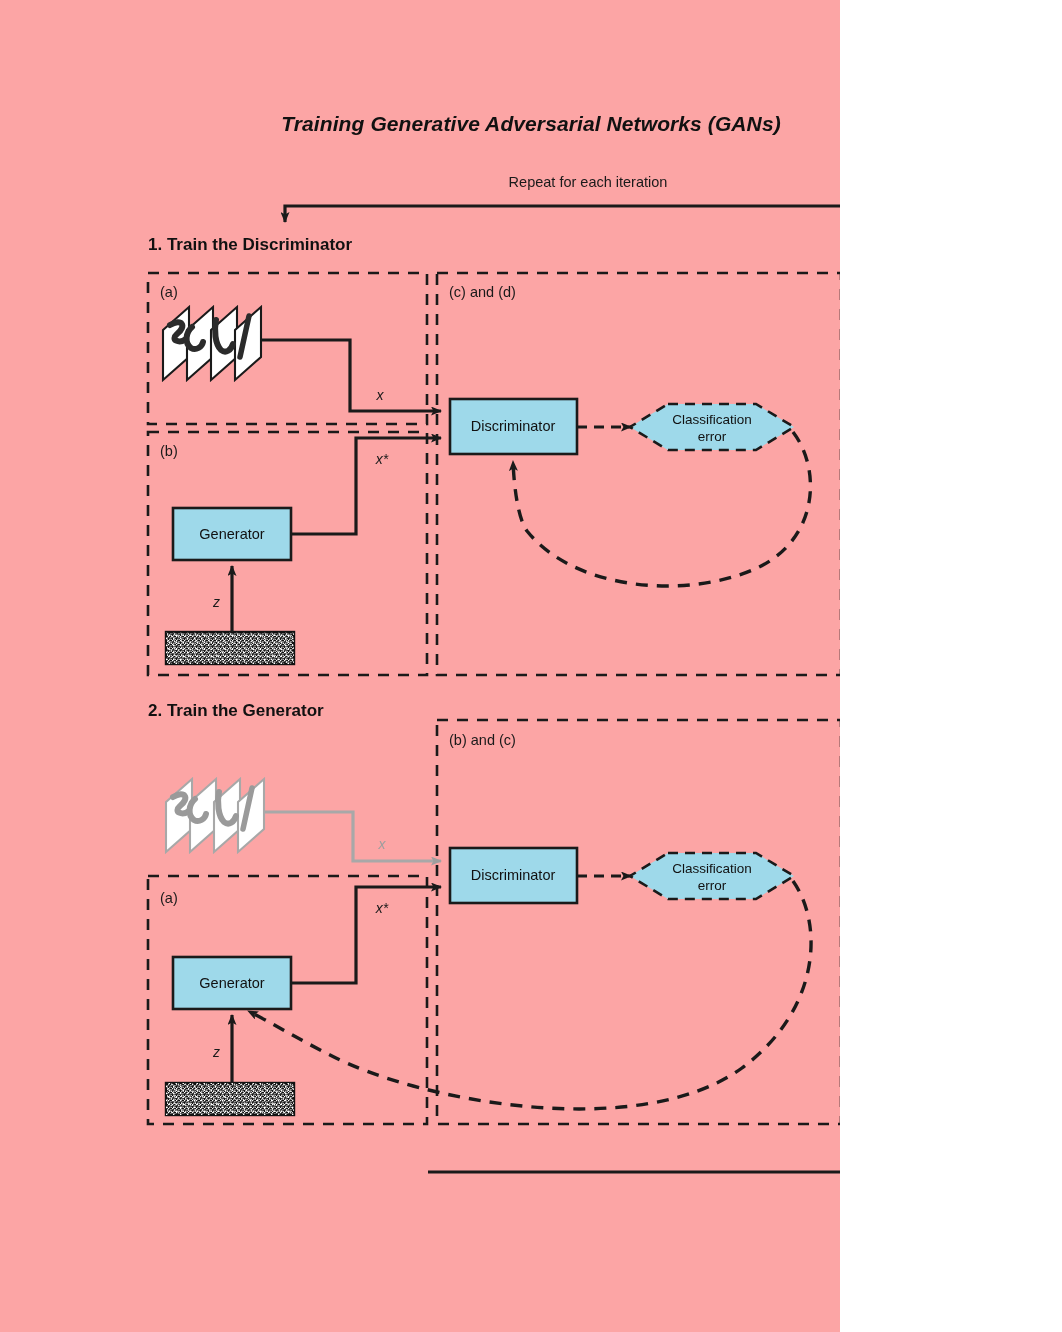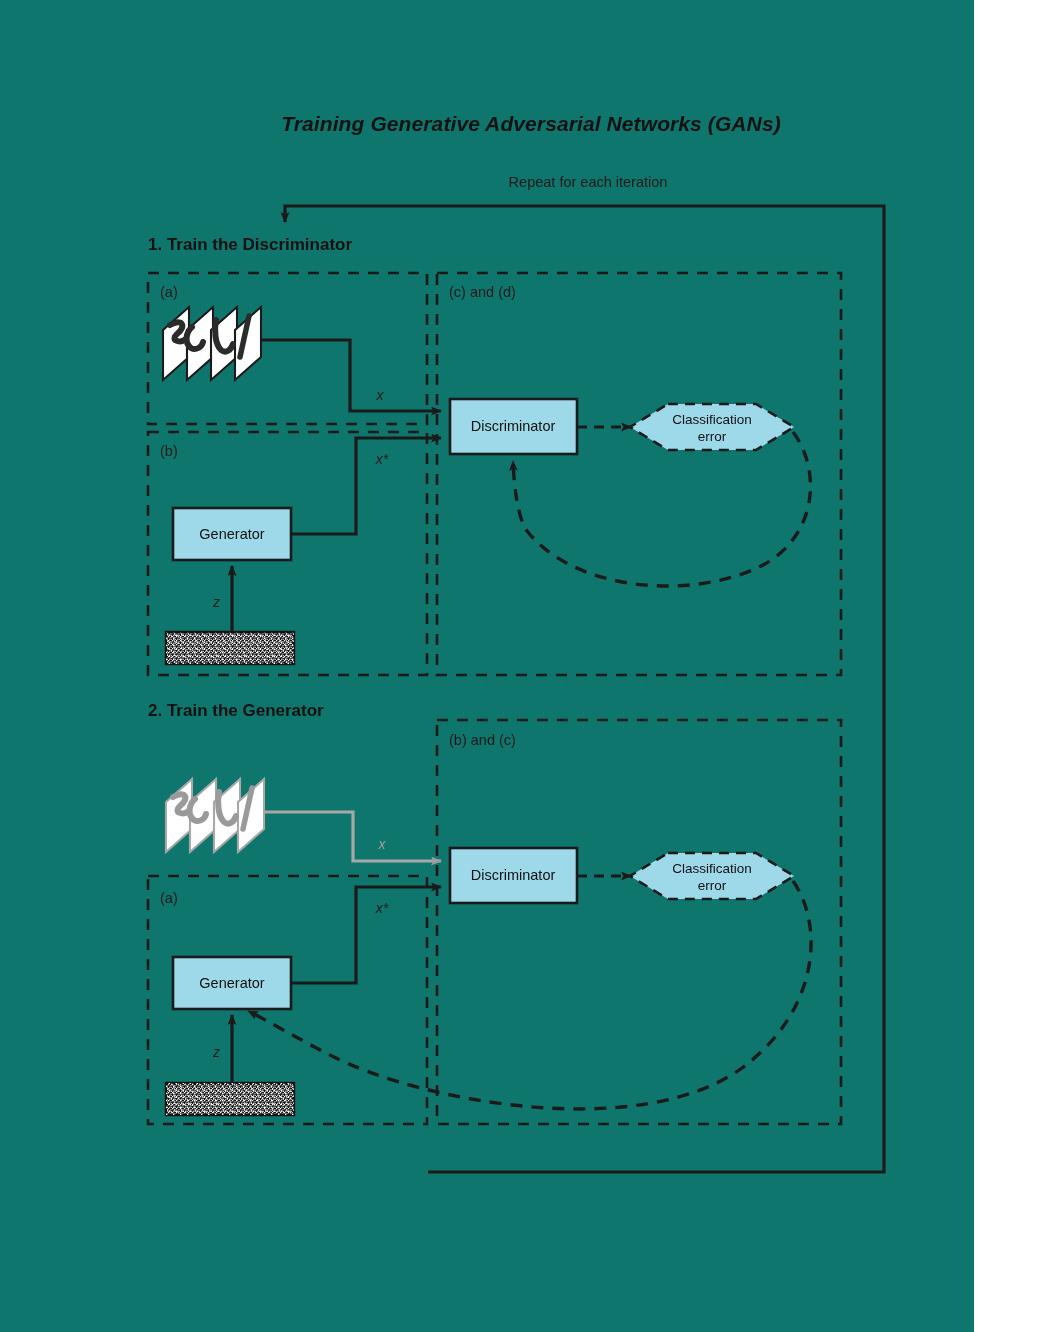--- a/index.html
+++ b/index.html
@@ -6,23 +6,23 @@
     margin: 0;
     padding: 0;
     background: #ffffff;
   }
   body {
     font-family: "Liberation Sans", sans-serif;
     color: #1a1a1a;
   }
   #page {
     position: relative;
-    width: 974px;
+    width: 840px;
     height: 1332px;
-    background: #0f766e;
+    background: #fca5a5;
     overflow: hidden;
   }
   #diagram-svg {
     position: absolute;
     left: 0;
     top: 0;
     width: 1062px;
     height: 1332px;
   }
   .ttl {

